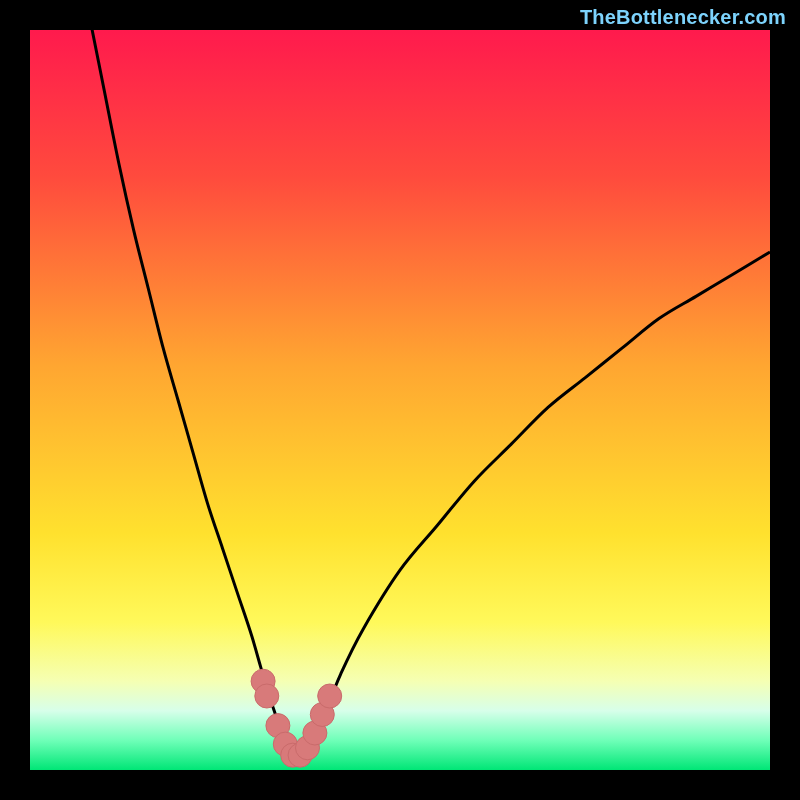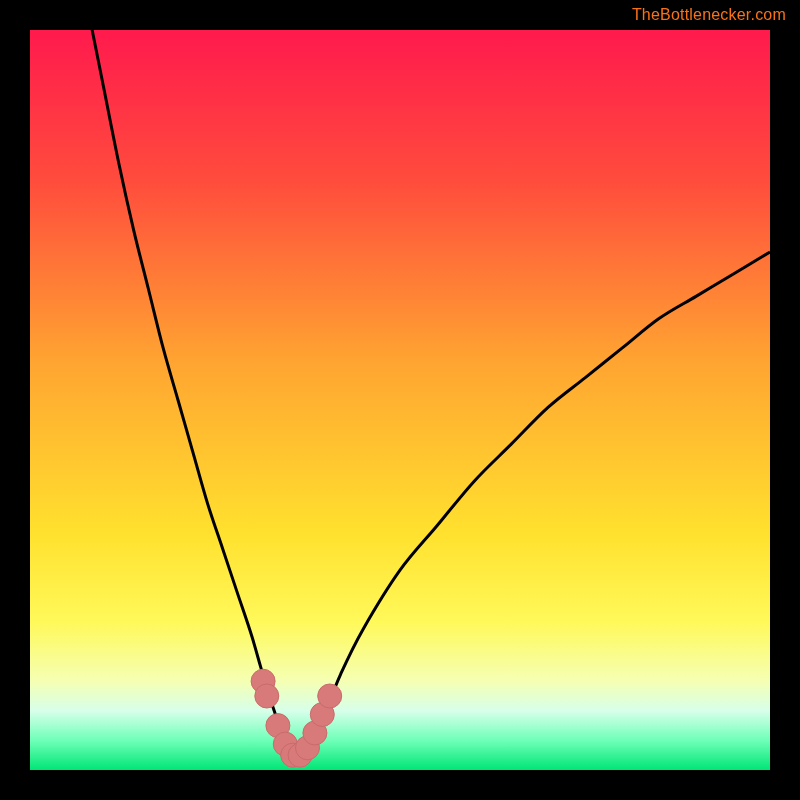--- a/index.html
+++ b/index.html
@@ -15,23 +15,23 @@
     position: absolute;
     left: 0;
     top: 0;
     width: 800px;
     height: 800px;
   }
   .watermark {
     position: absolute;
     top: 6px;
     right: 14px;
-    color: #f97316;
-    font-size: 16px;
-    font-weight: 400;
+    color: #7dd3fc;
+    font-size: 20px;
+    font-weight: 700;
     letter-spacing: 0.2px;
     user-select: none;
   }
 </style>
 </head>
 <body>
 
 <div class="canvas-wrap">
   <svg id="chart-svg" width="800" height="800" viewBox="0 0 800 800">
     <defs>

